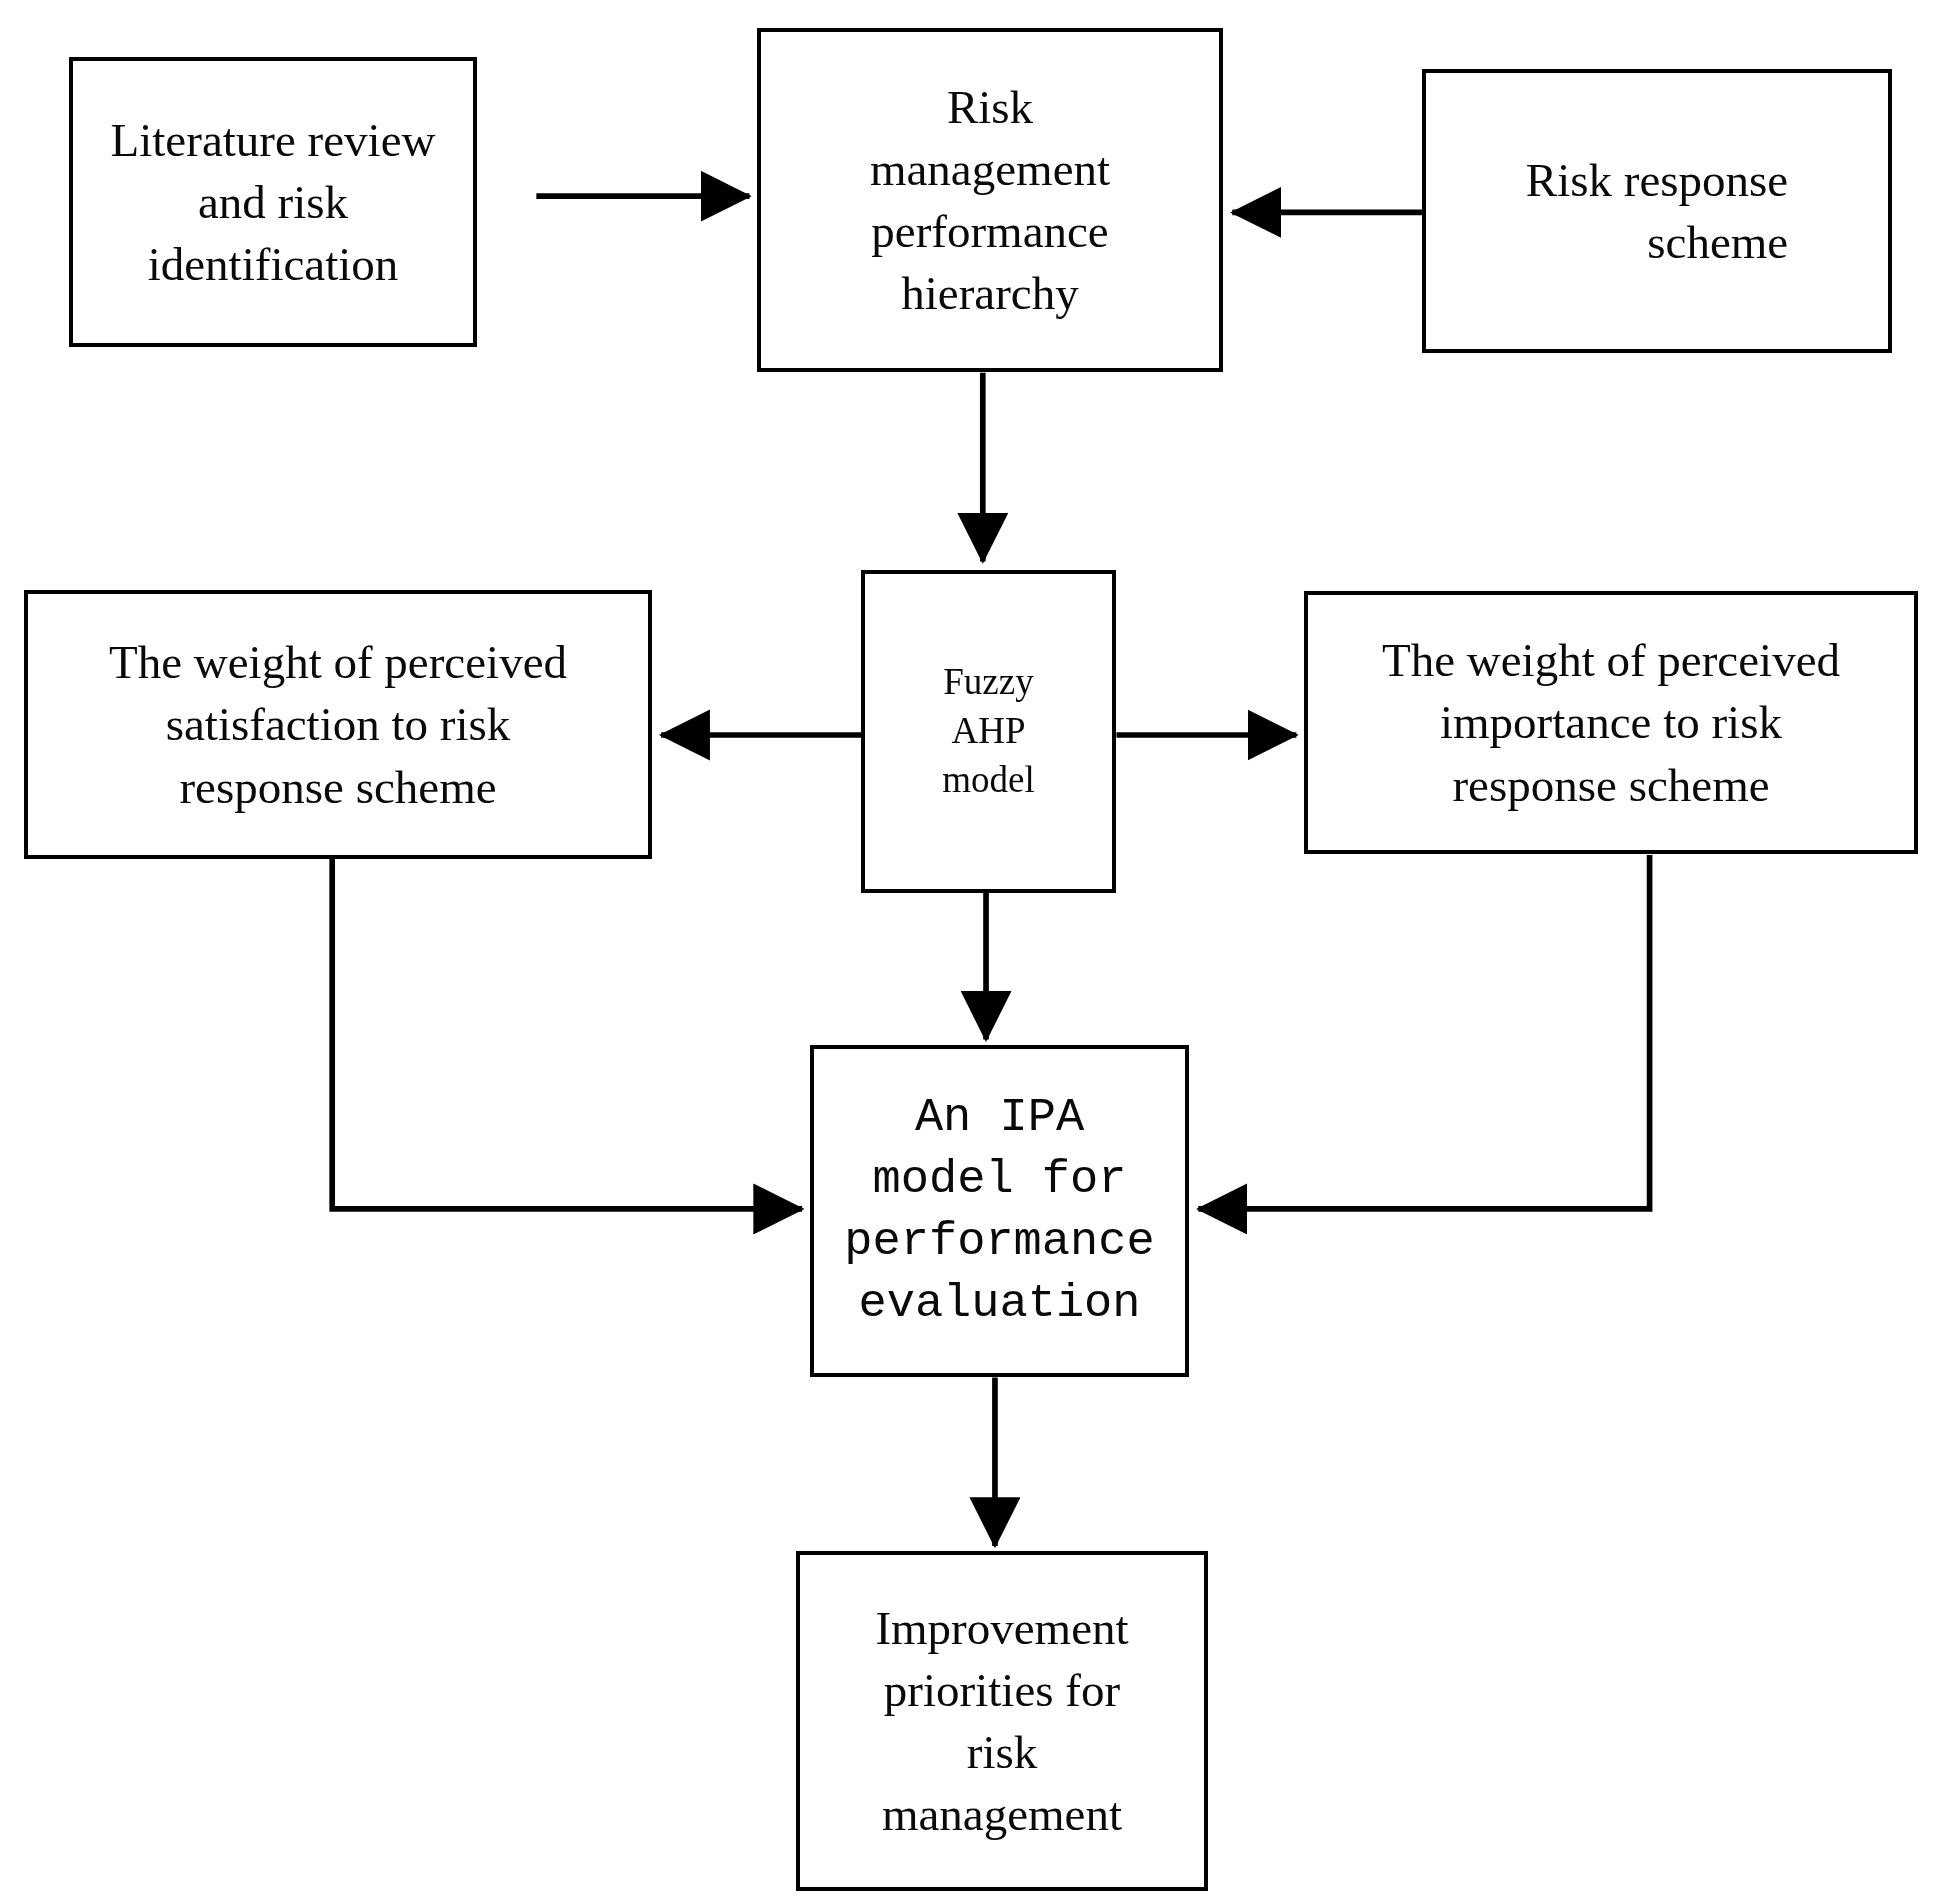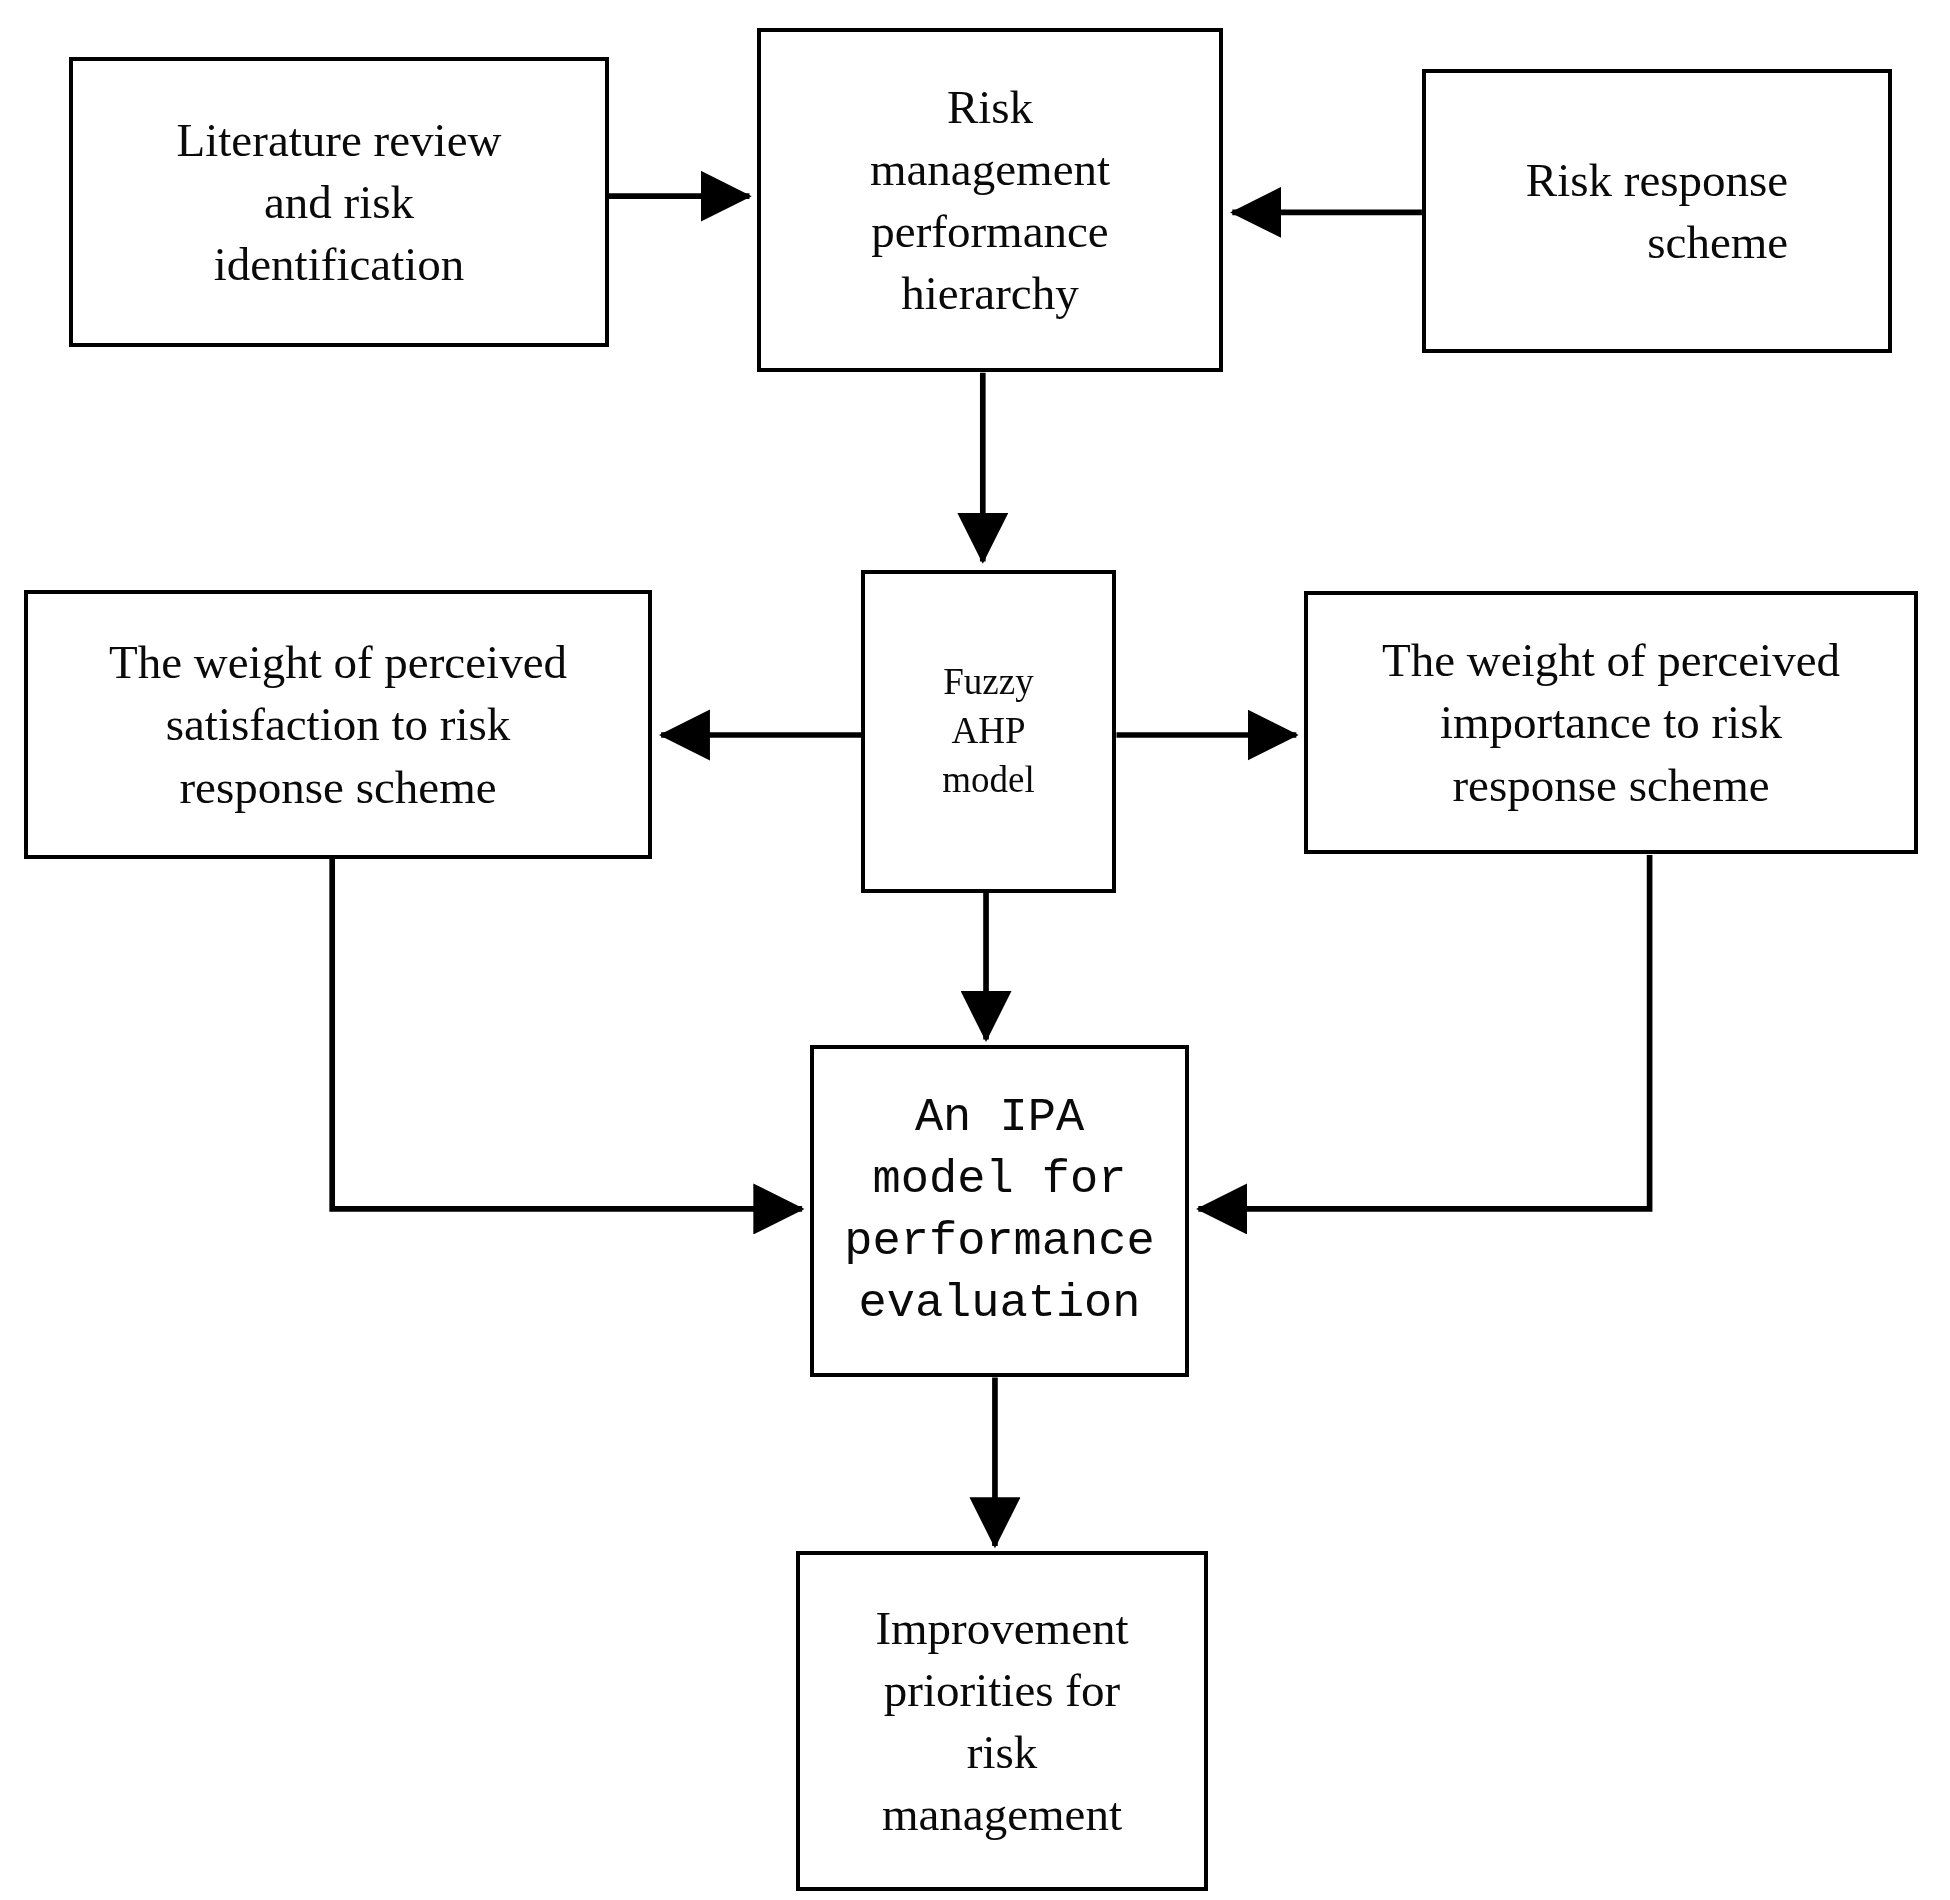--- a/index.html
+++ b/index.html
@@ -39,21 +39,21 @@
   }
   .node .label {
     display: block;
     white-space: pre-line;
     line-height: 1.32;
     color: #0a0a0a;
     padding: 0 11.3px;
     font-weight: 400;
   }
   
-  #node-literature      { left: 69px;  top: 57px;   width: 540px;  height: 290px; }
+  #node-literature      { left: 69px;  top: 57px;   width: 408px;  height: 290px; }
   #node-hierarchy       { left: 757px; top: 28px;   width: 466px;  height: 344px; }
   #node-response-scheme { left: 1422px;top: 69px;   width: 470px;  height: 284px; }
   #node-weight-satis    { left: 24px;  top: 590px;  width: 628px;  height: 269px; }
   #node-fuzzy-ahp       { left: 861px;top: 570px;  width: 255px;  height: 323px; }
   #node-weight-import   { left: 1304px;top: 591px;  width: 614px;  height: 263px; }
   #node-ipa             { left: 810px;top: 1045px; width: 379px;  height: 332px; }
   #node-improvement     { left: 796px; top: 1551px; width: 412px;  height: 340px; font-family: Liberation Serif, serif; }
 
   #node-literature      .label { font-size: 47px; }
   #node-hierarchy       .label { font-size: 47px; }

